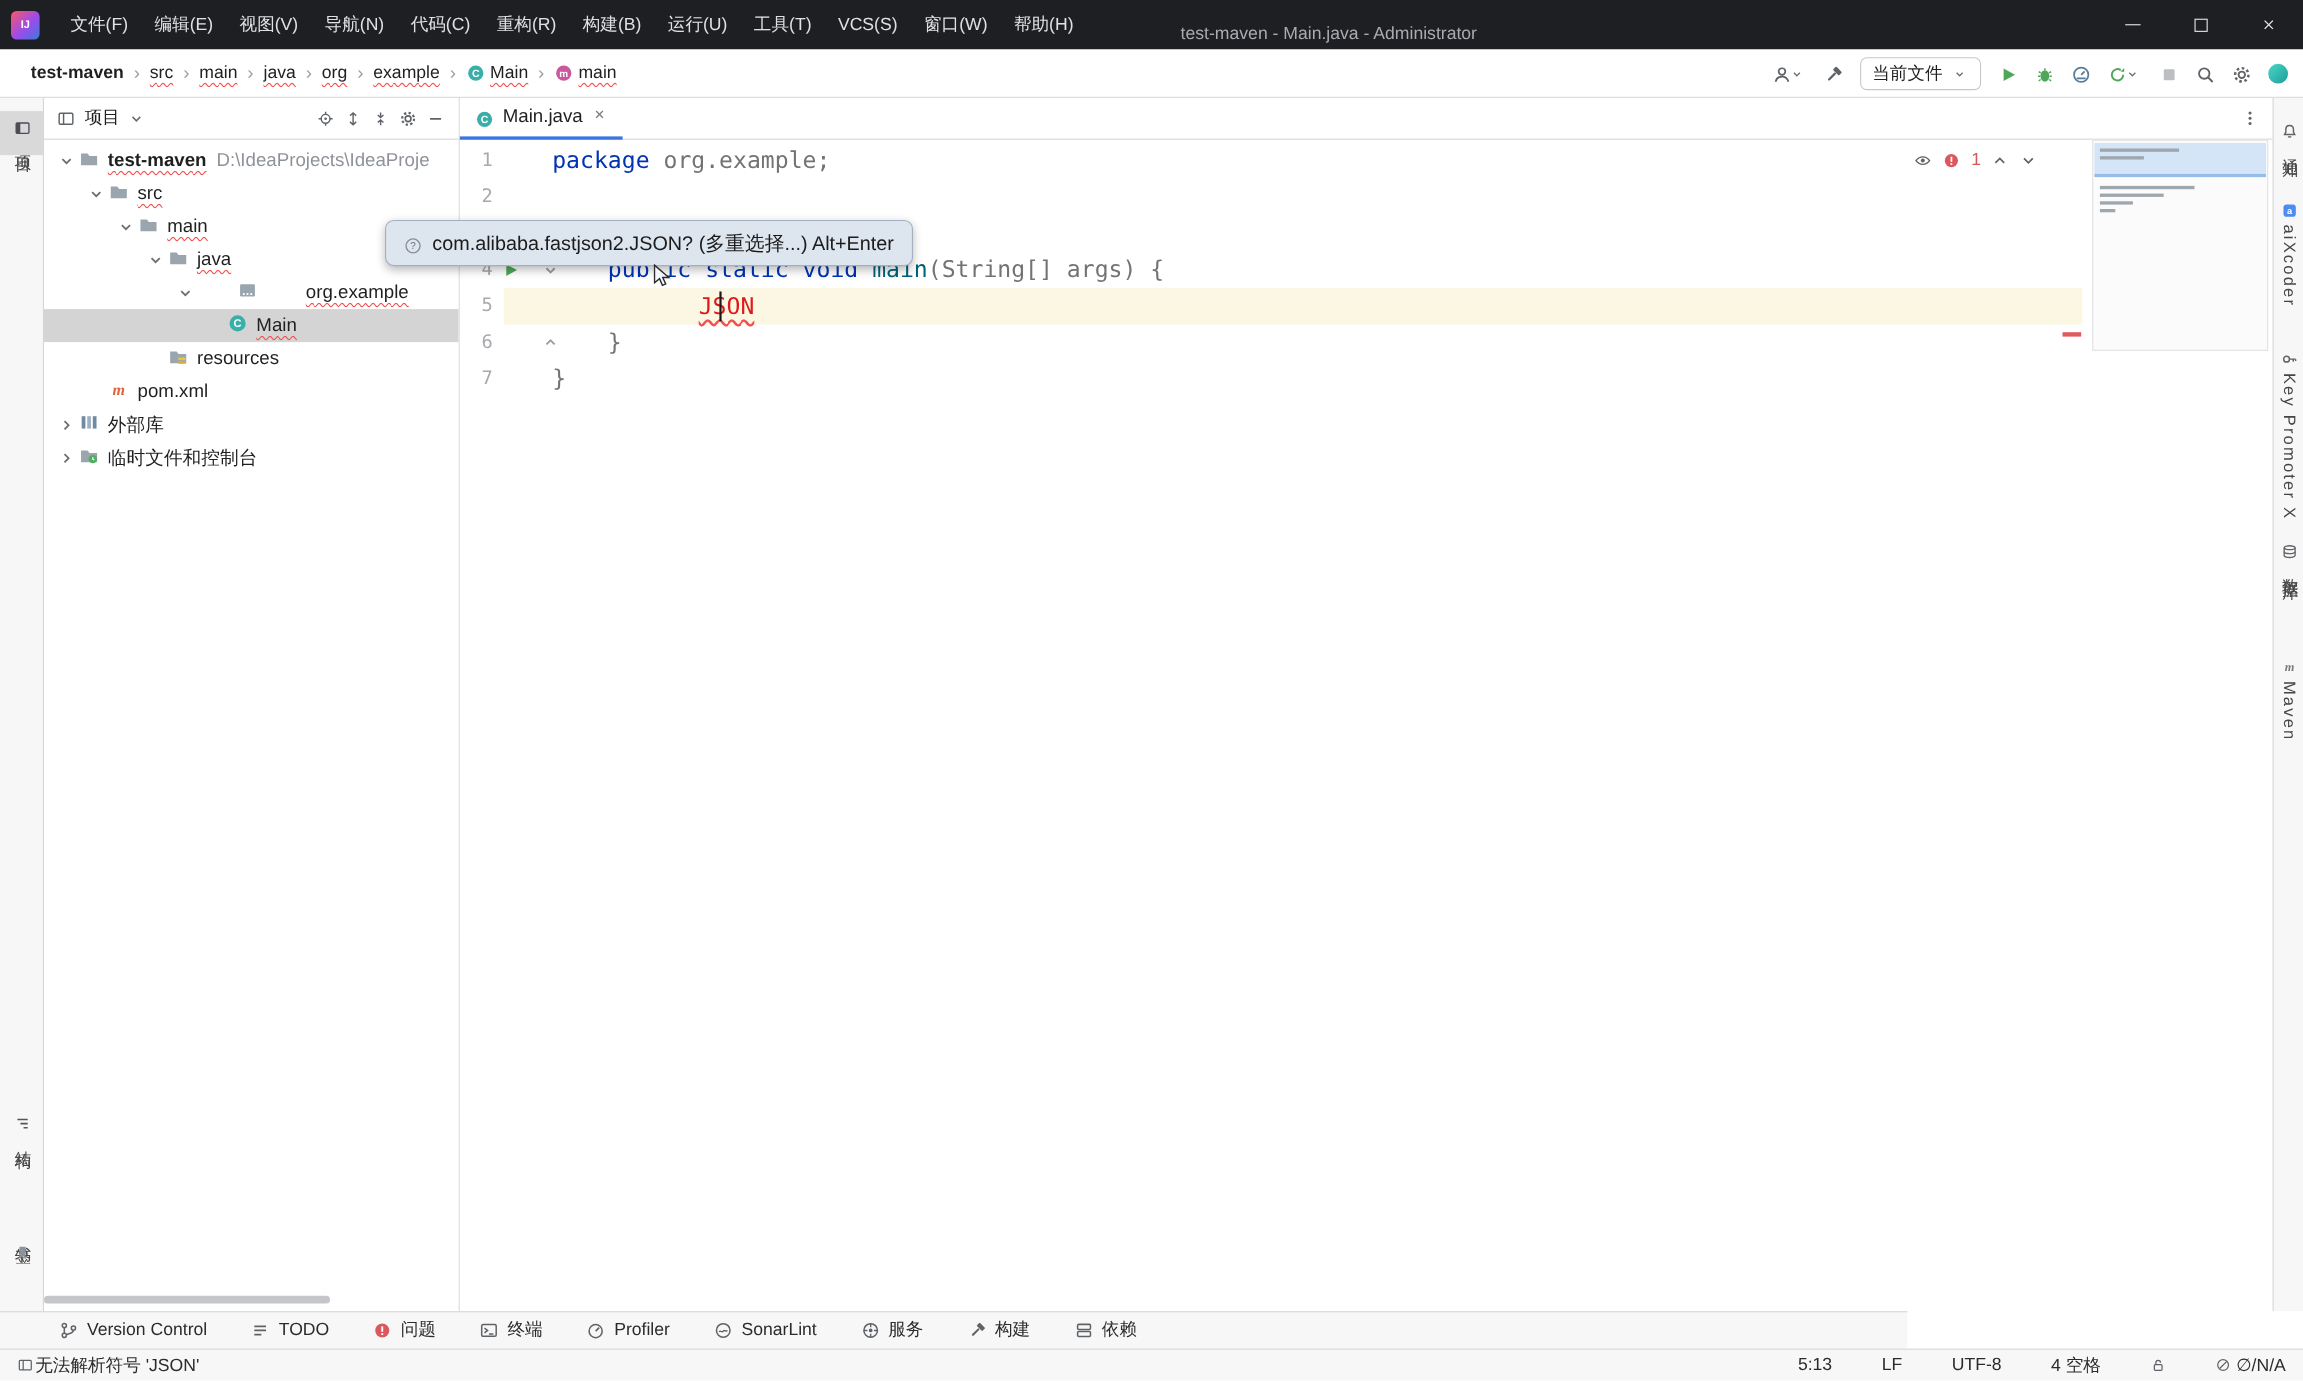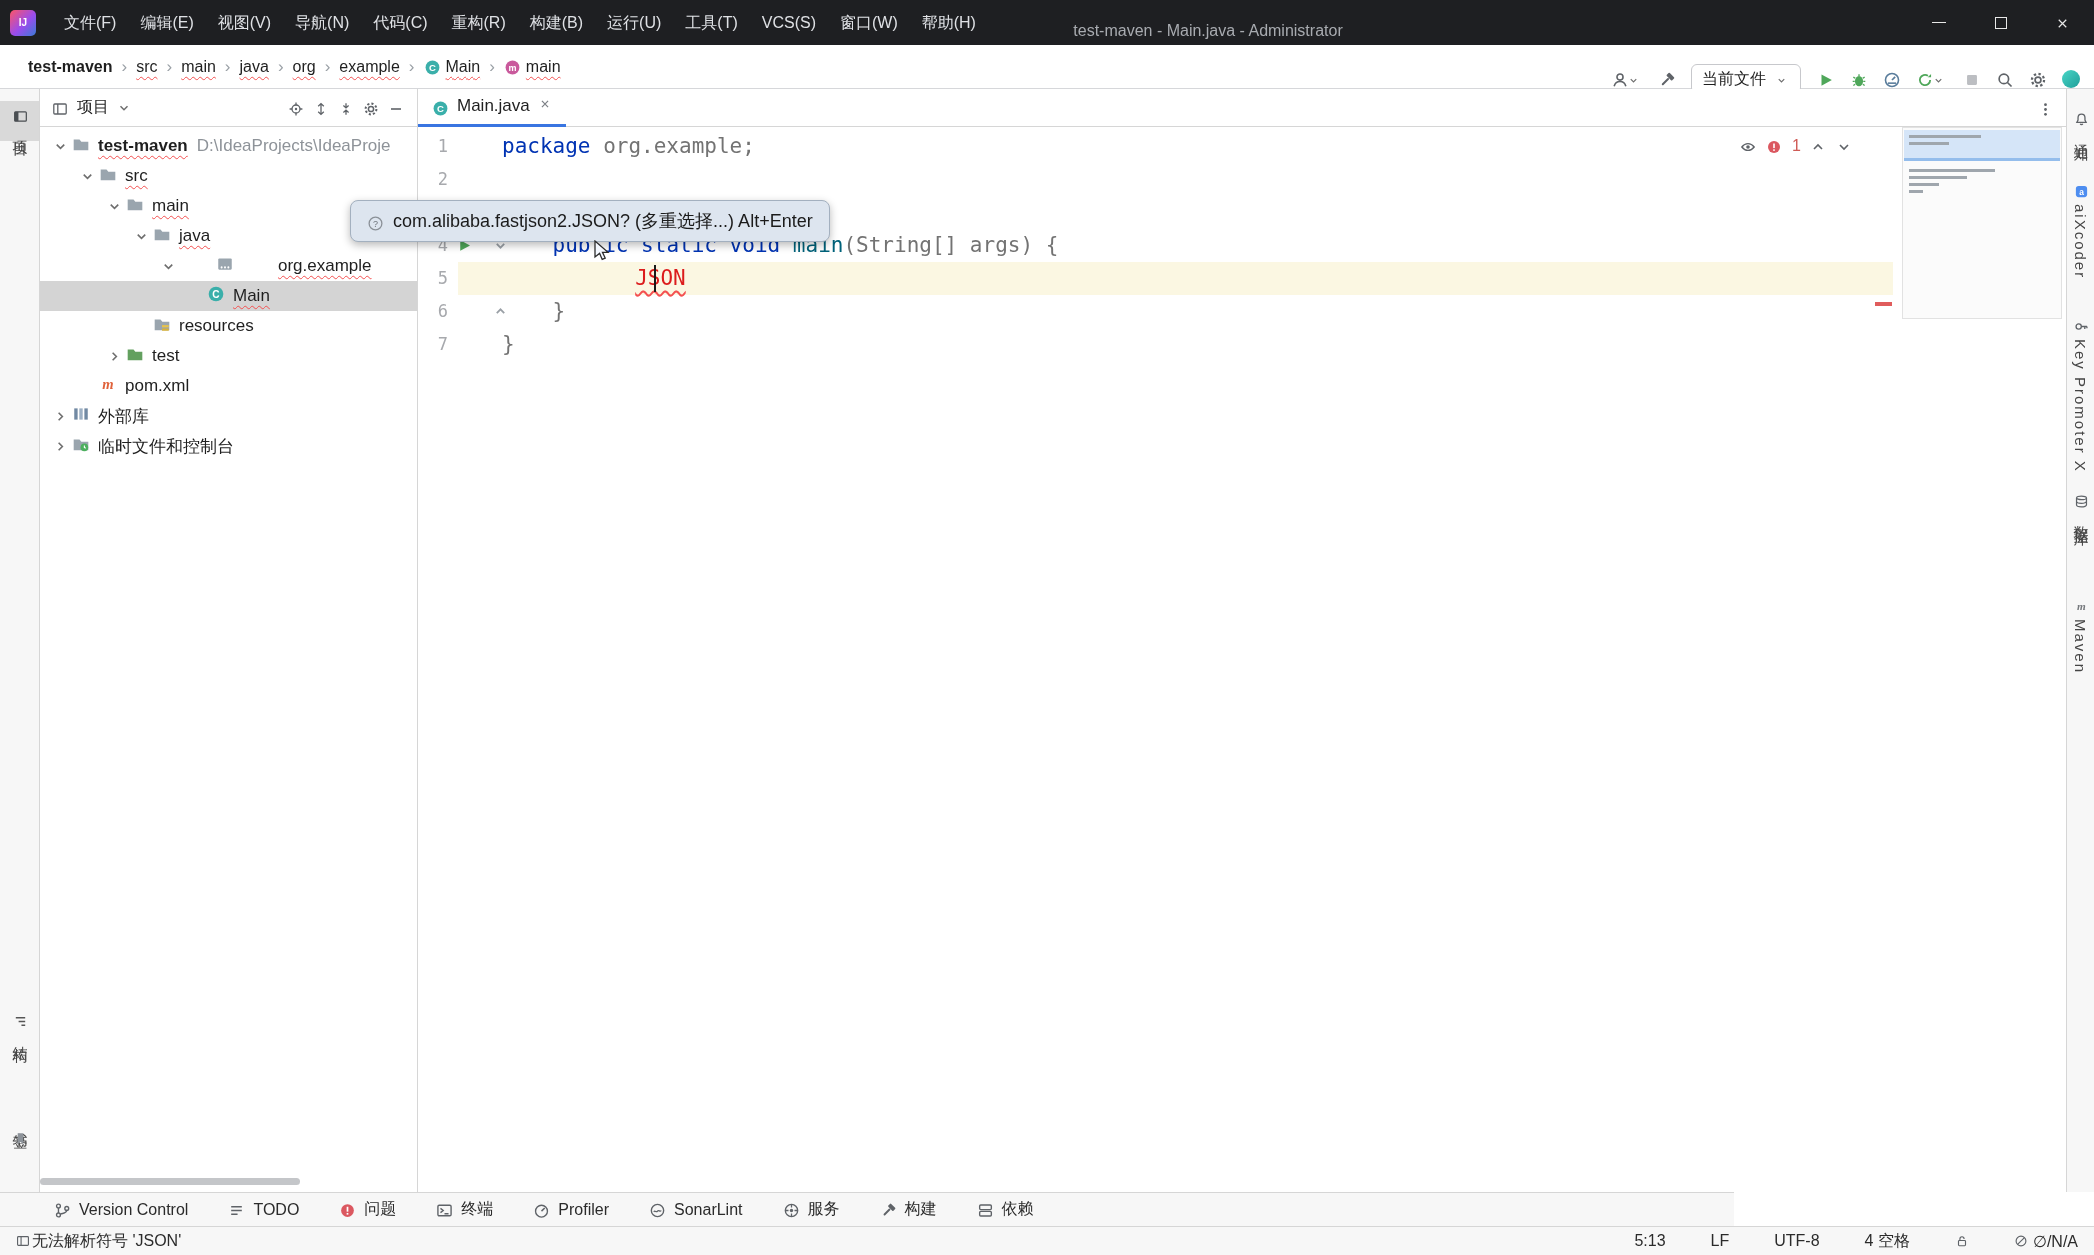--- a/index.html
+++ b/index.html
@@ -21,21 +21,21 @@
   .winbtn { width:62px; height:45px; display:flex; align-items:center; justify-content:center; }
   .glyph-min { width:14px; height:0; border-top:1.6px solid #e8e8e8; }
   .glyph-max { width:12px; height:12px; border:1.4px solid #e8e8e8; }
   .glyph-close svg { width:15px; height:15px; }
 
   
   #toolbar { position:absolute; left:0; top:45px; width:2094px; height:44px; background:#fff; border-bottom:1px solid #d6d7da; display:flex; align-items:center; }
   #breadcrumb-bar { display:flex; align-items:center; margin-left:28px; gap:9px; font-size:16px; }
   .crumb { display:inline-flex; align-items:center; gap:5px; }
   .bc-sep { color:#9aa0a6; font-size:17px; }
-  #toolbar-right { position:absolute; right:14px; top:12px; height:44px; display:flex; align-items:center; gap:16px; }
+  #toolbar-right { position:absolute; right:14px; top:0; height:44px; display:flex; align-items:center; gap:16px; }
   .tbicon { display:flex; align-items:center; }
   .tbicon svg { width:18px; height:18px; }
   #run-config { height:30px; border:1px solid #c7c8cc; border-radius:6px; background:#fff; display:flex; align-items:center; gap:10px; padding:0 10px; font-size:16px; }
   #plugin-circle { width:18px; height:18px; border-radius:50%; background:linear-gradient(135deg,#49d6c6,#1f9e9a); }
   .chevmini svg { width:11px; height:11px; }
 
   
   #left-strip { position:absolute; left:0; top:89px; width:40px; height:1103px; background:#f7f7f7; border-right:1px solid #d6d6d6; }
   #right-strip { position:absolute; left:2066px; top:89px; width:28px; height:1103px; background:#f7f7f7; border-left:1px solid #d6d6d6; }
   .strip-item { position:absolute; left:0; width:100%; display:flex; flex-direction:column; align-items:center; gap:6px; }
@@ -371,31 +371,20 @@
       </div>
       <div class="tree-row" style="padding-left: 89px;">
         <span class="tree-chev"></span>
         <span class="tree-icon"><svg viewBox="0 0 16 16" xmlns="http://www.w3.org/2000/svg">
             <path d="M1.5 13.5V4h5.2l1.6 2h6.2v7.5z" fill="#9aa5ae"></path>
             <rect x="8" y="9" width="6" height="2" fill="#e8c34b"></rect>
             <rect x="8" y="12" width="6" height="2" fill="#d8b23b"></rect>
           </svg></span>
         <span>resources</span>
       </div>
-      <div class="tree-row" style="padding-left: 62px;">
-        <span class="tree-chev">
-          <svg viewBox="0 0 16 16" xmlns="http://www.w3.org/2000/svg">
-            <path d="M6 4l4 4-4 4" fill="none" stroke="#6e6e6e" stroke-width="1.7"></path>
-          </svg>
-        </span>
-        <span class="tree-icon"><svg viewBox="0 0 16 16" xmlns="http://www.w3.org/2000/svg">
-            <path d="M1.5 13.5V4h5.2l1.6 2h6.2v7.5z" fill="#63a05f"></path>
-          </svg></span>
-        <span>test</span>
-      </div>
       <div class="tree-row" style="padding-left: 35px;">
         <span class="tree-chev"></span>
         <span class="tree-icon"><svg viewBox="0 0 16 16" xmlns="http://www.w3.org/2000/svg">
             <text x="8" y="12.5" text-anchor="middle" font-size="13" font-weight="bold" font-style="italic" fill="#e0633c" font-family="Liberation Serif,serif">m</text>
           </svg></span>
         <span>pom.xml</span>
       </div>
       <div class="tree-row" style="padding-left: 8px;">
         <span class="tree-chev">
           <svg viewBox="0 0 16 16" xmlns="http://www.w3.org/2000/svg">

